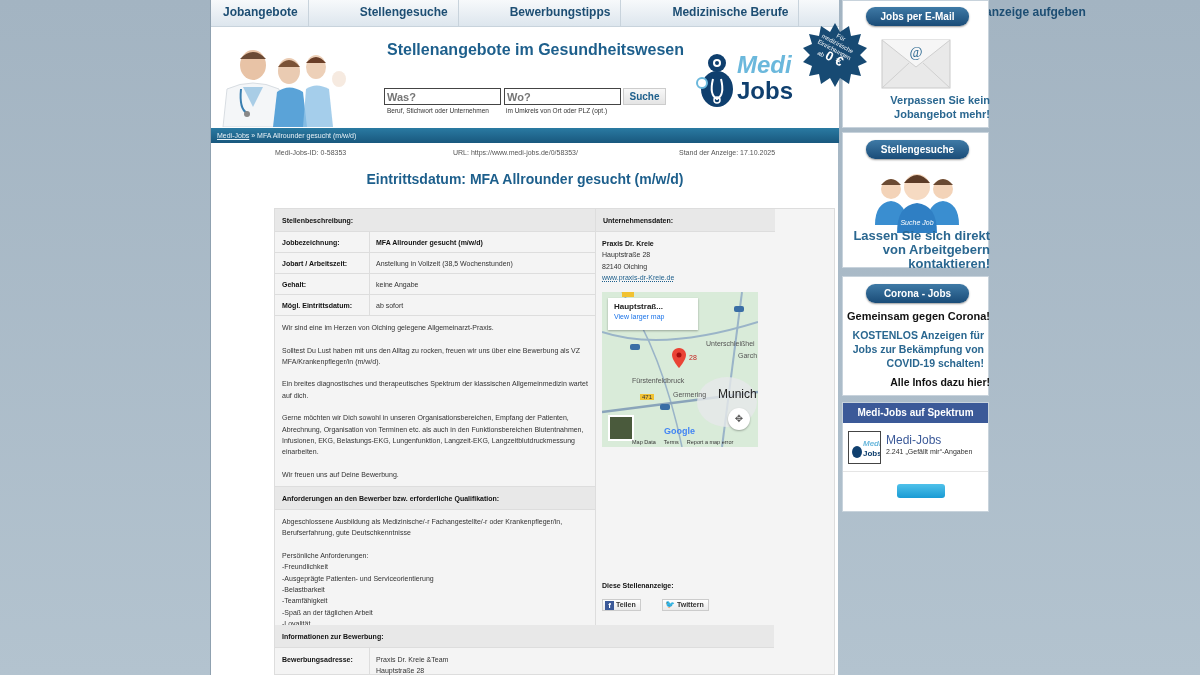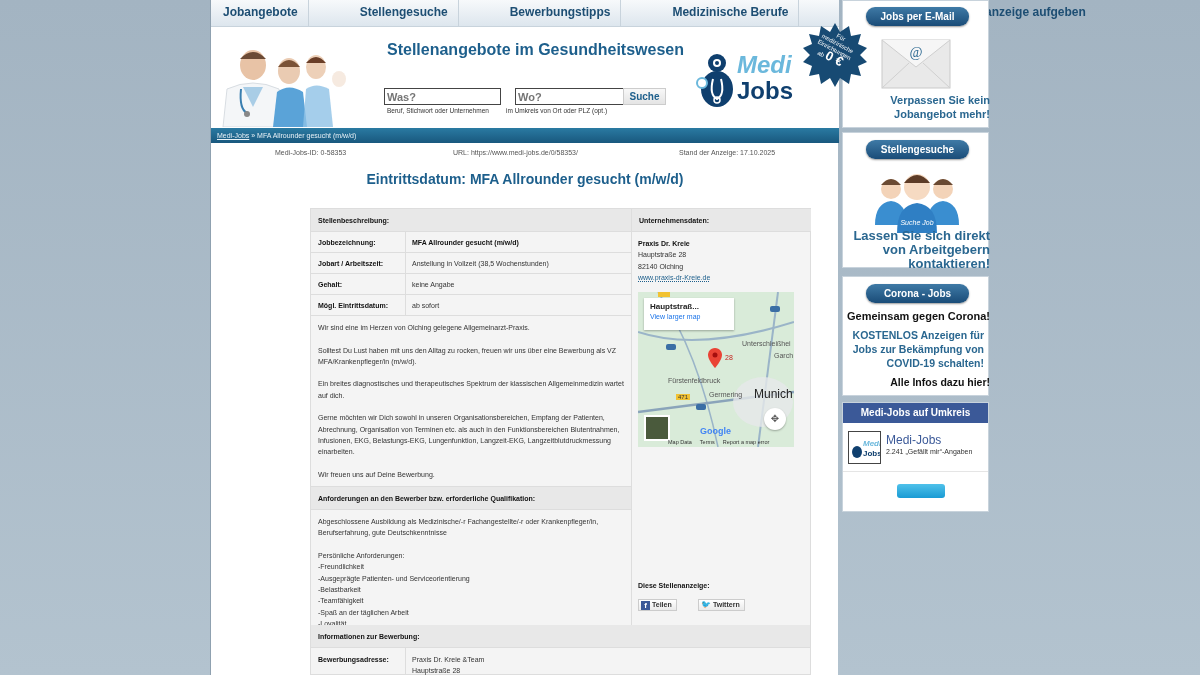--- a/index.html
+++ b/index.html
@@ -15,42 +15,42 @@
   
   #topnav { position: absolute; left: 0; top: 0; width: 628px; height: 27px; display: flex; background: linear-gradient(#f7f9fb, #dde6ee); border-bottom: 1px solid #c8d3dc; gap: 41px; }
   .nav-item { height: 27px; line-height: 25px; font-size: 12px; font-weight: bold; color: #1d4e73; padding: 0 10px; border-right: 1px solid #c8d3dc; white-space: nowrap; cursor: pointer; }
   .nav-item:first-child { padding-left: 12px; }
   
   #header { position: absolute; left: 0; top: 27px; width: 628px; height: 101px; background: #fff; }
   #hero-img { position: absolute; left: 2px; top: 10px; width: 140px; height: 90px; }
   #header-title { position: absolute; left: 176px; top: 14px; font-size: 16px; font-weight: bold; color: #1d5f8c; }
   .search-box { position: absolute; top: 61px; height: 17px; border: 1px solid #444; background: #fff; font-size: 11px; font-weight: bold; color: #1d4e73; padding-left: 2px; line-height: 15px; font-family: "Liberation Sans", sans-serif; }
   #was-input { left: 173px; width: 117px; }
-  #wo-input { left: 293px; width: 117px; margin-left: 11px; }
+  #wo-input { left: 293px; width: 117px; }
   .search-hint { position: absolute; top: 80px; font-size: 6.5px; color: #333; }
   #was-hint { left: 176px; }
   #wo-hint { left: 295px; }
   #search-btn { position: absolute; left: 412px; top: 61px; width: 43px; height: 17px; border: 1px solid #ccc; background: linear-gradient(#f8f8f8, #e4e4e4); font-size: 10px; font-weight: bold; color: #1d5f8c; line-height: 15px; text-align: center; cursor: pointer; }
   #logo { position: absolute; left: 484px; top: 22px; width: 120px; height: 60px; }
   #logo-medi { position: absolute; left: 42px; top: 2px; font-size: 24px; font-weight: bold; font-style: italic; color: #6bb8dc; }
   #logo-jobs { position: absolute; left: 42px; top: 28px; font-size: 24px; font-weight: bold; color: #0f3f6e; }
   #badge { position: absolute; left: 592px; top: -4px; width: 64px; height: 64px; z-index: 5; }
   #badge-text { position: absolute; left: 8px; top: 10px; width: 48px; font-size: 6px; color: #fff; text-align: center; transform: rotate(28deg); line-height: 7px; }
   #badge-text b { font-size: 13px; display: block; }
   
   #breadcrumb { position: absolute; left: 0; top: 128px; width: 628px; height: 15px; background: linear-gradient(#2a7aa2, #19587e); font-size: 7px; color: #e7f1f7; padding-left: 6px; line-height: 15px; }
   #breadcrumb .bc-link { color: #e7f1f7; text-decoration: underline; cursor: pointer; }
   
   .meta { position: absolute; top: 149px; font-size: 7px; color: #555; }
   #meta-id { left: 64px; }
   #meta-url { left: 242px; }
   #meta-date { left: 468px; }
   #job-title { position: absolute; left: 0; width: 628px; top: 171px; text-align: center; font-size: 14px; font-weight: bold; color: #1d5f8c; }
   
-  #job-table { position: absolute; left: 63px; top: 208px; width: 501px; border: 1px solid #ddd; background: #f4f4f4; font-size: 7px; color: #333; margin-left: 36px; }
+  #job-table { position: absolute; left: 63px; top: 208px; width: 561px; border: 1px solid #ddd; background: #f4f4f4; font-size: 7px; color: #333; }
   .section-head { height: 23px; line-height: 23px; background: #e8e8e8; font-weight: bold; color: #111; padding-left: 7px; border-bottom: 1px solid #ddd; }
   .left { position: absolute; left: 0; top: 0; width: 320px; }
   .right { position: absolute; left: 320px; top: 0; width: 180px; border-left: 1px solid #ddd; }
   .row { display: flex; border-bottom: 1px solid #ddd; height: 21px; line-height: 21px; }
   .row .lbl { width: 95px; padding-left: 7px; font-weight: bold; color: #111; border-right: 1px solid #ddd; }
   .row .val { padding-left: 6px; }
   .row .val.bold { font-weight: bold; color: #111; }
   .para { padding: 6px 7px; line-height: 11.3px; }
   .para p { margin-bottom: 11.3px; }
   .para p:last-child { margin-bottom: 0; }
@@ -308,21 +308,21 @@
     </div>
 
     <div id="box-corona" class="side-box">
       <div class="pill" style="top:7px;">Corona - Jobs</div>
       <div class="side-text dark" style="top:32px;font-size:11px;">Gemeinsam gegen Corona!</div>
       <div class="side-text" style="top:51px;left:6px;width:135px;font-size:10.5px;line-height:14px;">KOSTENLOS Anzeigen für Jobs zur Bekämpfung von COVID-19 schalten!</div>
       <div class="side-text dark" style="top:98px;font-size:10.5px;">Alle Infos dazu hier!</div>
     </div>
 
     <div id="box-fb" class="side-box">
-      <div id="fb-head">Medi-Jobs auf Umkreis</div>
+      <div id="fb-head">Medi-Jobs auf Spektrum</div>
       <div id="fb-logo">
         <svg width="31" height="31" viewBox="0 0 31 31">
           <ellipse cx="8" cy="20" rx="5" ry="6" fill="#0f3f6e"></ellipse>
           <text x="14" y="14" font-size="8" font-style="italic" font-weight="bold" fill="#6bb8dc" font-family="Liberation Sans, sans-serif">Medi</text>
           <text x="14" y="24" font-size="8" font-weight="bold" fill="#0f3f6e" font-family="Liberation Sans, sans-serif">Jobs</text>
         </svg>
       </div>
       <div id="fb-name">Medi-Jobs</div>
       <div id="fb-likes">2.241 „Gefällt mir“-Angaben</div>
       <div id="fb-divider"></div>

